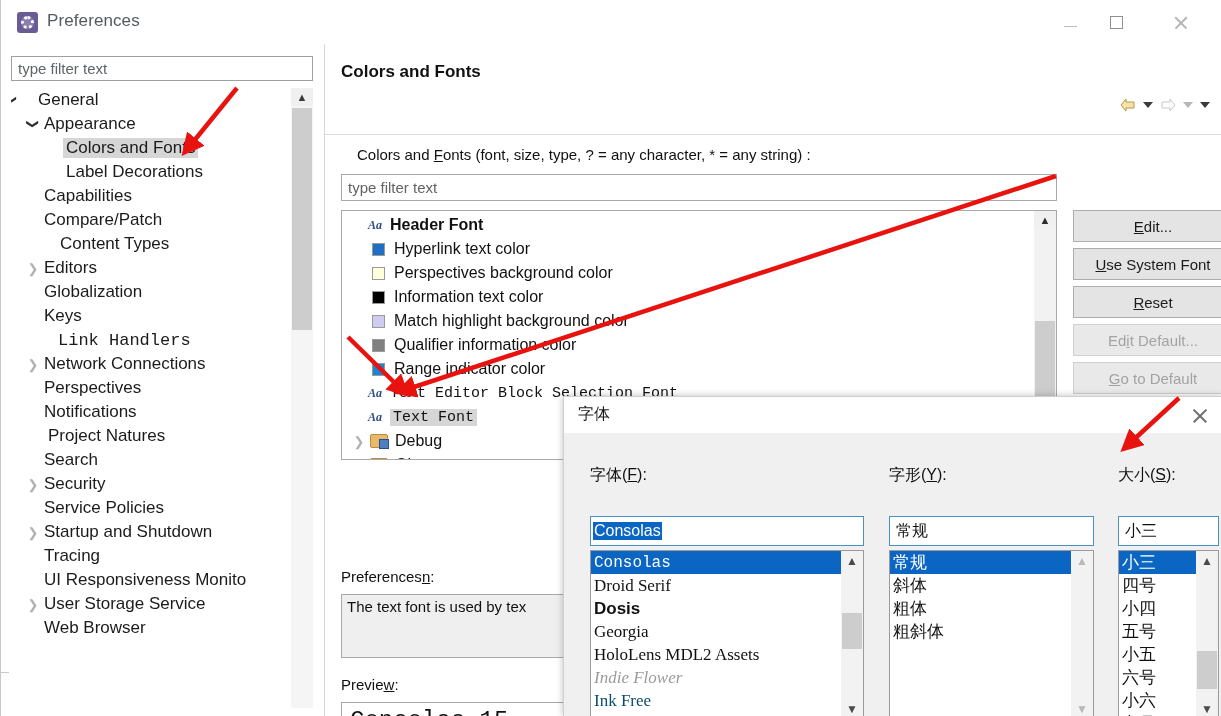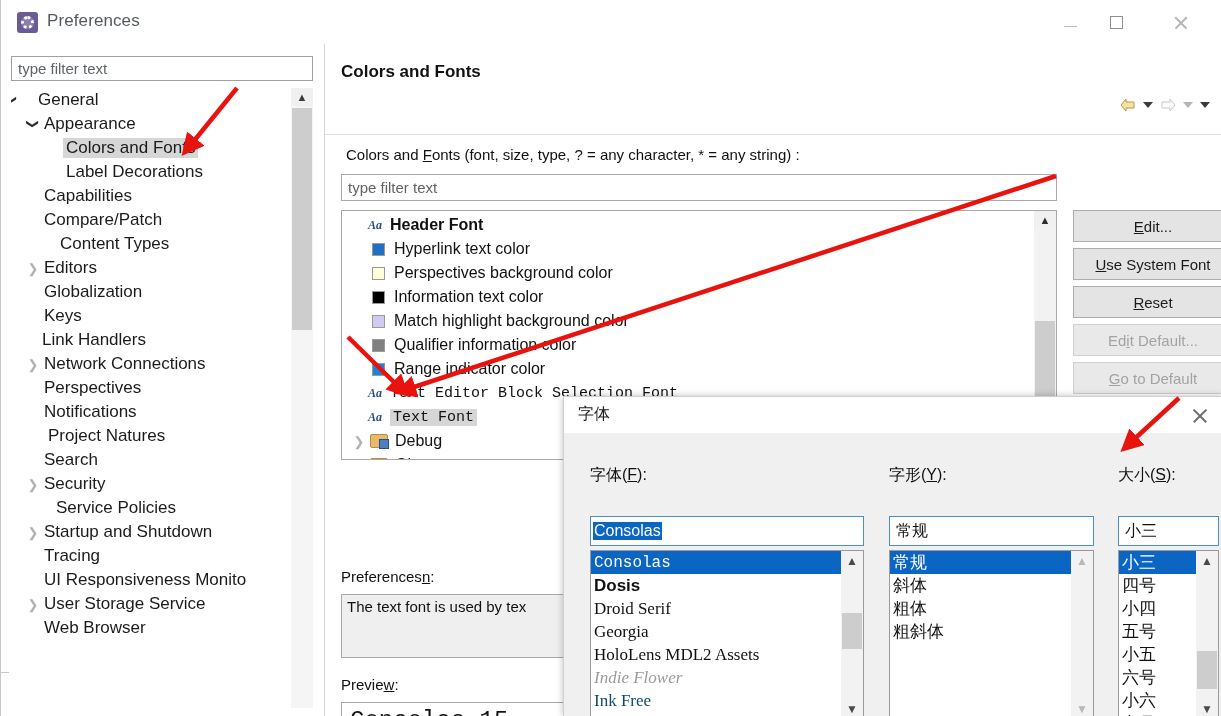--- a/index.html
+++ b/index.html
@@ -125,21 +125,21 @@
   .navicons {
     position: absolute; right: 12px; top: 54px;
     display: flex; align-items: center; gap: 7px;
   }
   .nav-caret {
     width: 0; height: 0; border-left: 5px solid transparent;
     border-right: 5px solid transparent; border-top: 6px solid #3b3b3b;
   }
 
   .section-label {
-    position: absolute; left: 21px; top: 102px;
+    position: absolute; left: 32px; top: 102px;
     font-size: 15px; color: #111;
   }
   .section-label u { text-decoration: underline; }
 
   .list-filter {
     position: absolute; left: 16px; top: 130px; width: 716px; height: 27px;
     border: 1px solid #a9a9a9; background: #fff;
     display: flex; align-items: center; padding: 0 6px;
     font-size: 15px; color: #636363;
   }
@@ -341,21 +341,21 @@
           <span class="twisty" style="left: 14px; transform: none;">❯</span>
           <span class="tree-label" style="margin-left: 30px;">Editors</span>
         </div>
         <div class="tree-row">
           <span class="tree-label" style="margin-left: 30px;">Globalization</span>
         </div>
         <div class="tree-row">
           <span class="tree-label" style="margin-left: 30px;">Keys</span>
         </div>
         <div class="tree-row">
-          <span class="tree-label" style="margin-left: 28px;">Link Handlers</span>
+          <span class="tree-label" style="margin-left: 44px; font-family: Liberation Mono, monospace;">Link Handlers</span>
         </div>
         <div class="tree-row">
           <span class="twisty" style="left: 14px; transform: none;">❯</span>
           <span class="tree-label" style="margin-left: 30px;">Network Connections</span>
         </div>
         <div class="tree-row">
           <span class="tree-label" style="margin-left: 30px;">Perspectives</span>
         </div>
         <div class="tree-row">
           <span class="tree-label" style="margin-left: 30px;">Notifications</span>
@@ -364,21 +364,21 @@
           <span class="tree-label" style="margin-left: 34px;">Project Natures</span>
         </div>
         <div class="tree-row">
           <span class="tree-label" style="margin-left: 30px;">Search</span>
         </div>
         <div class="tree-row">
           <span class="twisty" style="left: 14px; transform: none;">❯</span>
           <span class="tree-label" style="margin-left: 30px;">Security</span>
         </div>
         <div class="tree-row">
-          <span class="tree-label" style="margin-left: 42px;">Service Policies</span>
+          <span class="tree-label" style="margin-left: 30px;">Service Policies</span>
         </div>
         <div class="tree-row">
           <span class="twisty" style="left: 14px; transform: none;">❯</span>
           <span class="tree-label" style="margin-left: 30px;">Startup and Shutdown</span>
         </div>
         <div class="tree-row">
           <span class="tree-label" style="margin-left: 30px;">Tracing</span>
         </div>
         <div class="tree-row">
           <span class="tree-label" style="margin-left: 30px;">UI Responsiveness Monito</span>
@@ -543,22 +543,22 @@
 
       <div class="fd-col-label" style="left:26px; top:32px;">
         <span>字体(</span><u class="mn">F</u><span>):</span>
       </div>
       <div class="fd-input" style="left:26px; top:83px; width:274px;">
         <span class="hl">Consolas</span>
       </div>
       <div class="fd-list" style="left:26px; top:117px; width:274px; height:170px;">
         <div id="fd-font-items">
             <div class="fd-item sel mono">Consolas</div>
+            <div class="fd-item serif">Droid Serif</div>
             <div class="fd-item bold">Dosis</div>
-            <div class="fd-item serif">Droid Serif</div>
             <div class="fd-item serif">Georgia</div>
             <div class="fd-item serif">HoloLens MDL2 Assets</div>
             <div class="fd-item faint">Indie Flower</div>
             <div class="fd-item faint2">Ink Free</div>
             <div class="fd-item">Lato</div>
           </div>
         <div class="fd-sb">
           <div class="a top">▲</div>
           <div class="thumb" style="top:62px; height:36px;"></div>
           <div class="a bot">▼</div>

